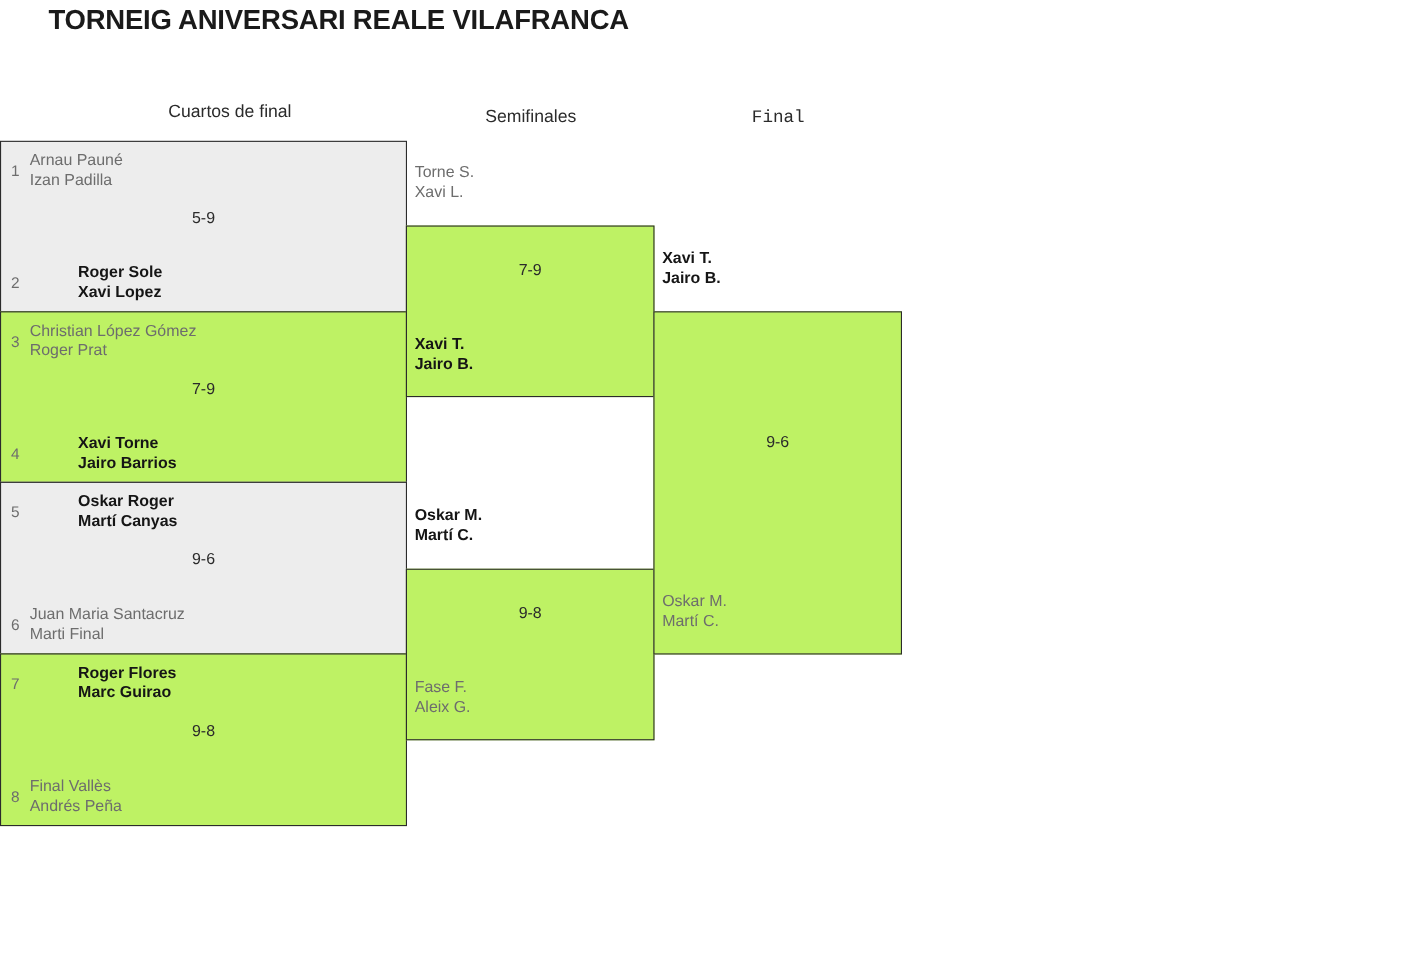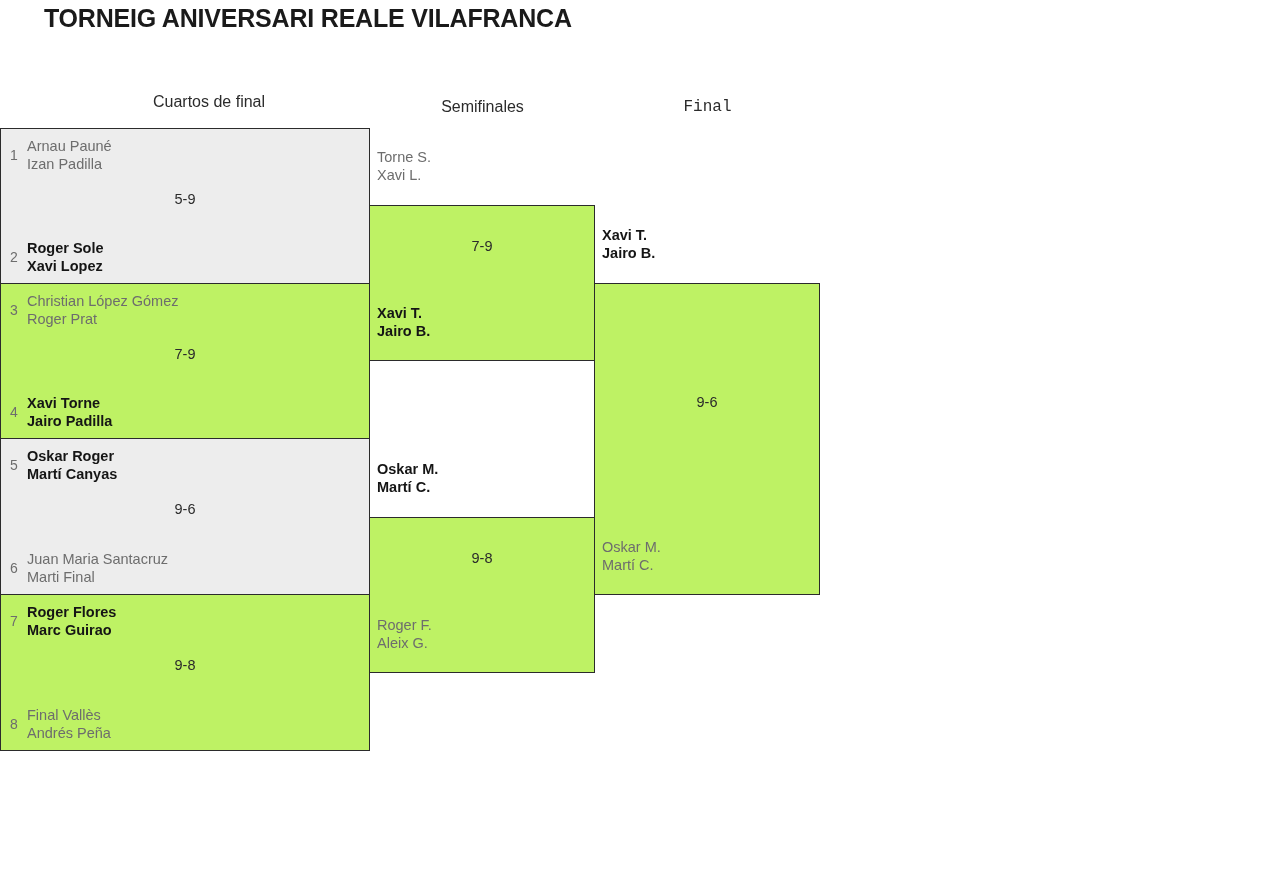--- a/index.html
+++ b/index.html
@@ -126,20 +126,21 @@
   }
   .pname {
     font-size: 14.5px;
     line-height: 18px;
     color: #6d6d6d;
     white-space: nowrap;
   }
   .team.winner .pname {
     color: #151515;
     font-weight: bold;
+    margin-left: 44px;
   }
 
   .score {
     position: absolute;
     left: 0;
     width: 100%;
     text-align: center;
     font-size: 14.5px;
     color: #2b2b2b;
   }
@@ -200,21 +201,21 @@
   <div class="match-box" id="qf2">
     <div class="team top">
       <span class="seed">3</span>
       <span class="pname">Christian López Gómez</span><br>
       <span class="pname">Roger Prat</span>
     </div>
     <div class="score">7-9</div>
     <div class="team bottom winner">
       <span class="seed">4</span>
       <span class="pname">Xavi Torne</span><br>
-      <span class="pname">Jairo Padilla</span>
+      <span class="pname">Jairo Barrios</span>
     </div>
   </div>
 
   <div class="match-box shaded" id="qf3">
     <div class="team top winner">
       <span class="seed">5</span>
       <span class="pname">Oskar Roger</span><br>
       <span class="pname">Martí Canyas</span>
     </div>
     <div class="score">9-6</div>
@@ -256,21 +257,21 @@
   <div class="ext-team" style="left:369px; top:460px;">
     <span class="pname" style="color:#151515; font-weight:bold;">Oskar M.</span><br>
     <span class="pname" style="color:#151515; font-weight:bold;">Martí C.</span>
   </div>
 
   <div class="match-box" id="sf2">
     <div class="score">9-8</div>
   </div>
 
   <div class="ext-team" style="left:369px; top:616px;">
-    <span class="pname">Roger F.</span><br>
+    <span class="pname">Fase F.</span><br>
     <span class="pname">Aleix G.</span>
   </div>
 
   <div class="ext-team" style="left:594px; top:226px;">
     <span class="pname" style="color:#151515; font-weight:bold;">Xavi T.</span><br>
     <span class="pname" style="color:#151515; font-weight:bold;">Jairo B.</span>
   </div>
 
   <div class="match-box" id="fin">
     <div class="score">9-6</div>

